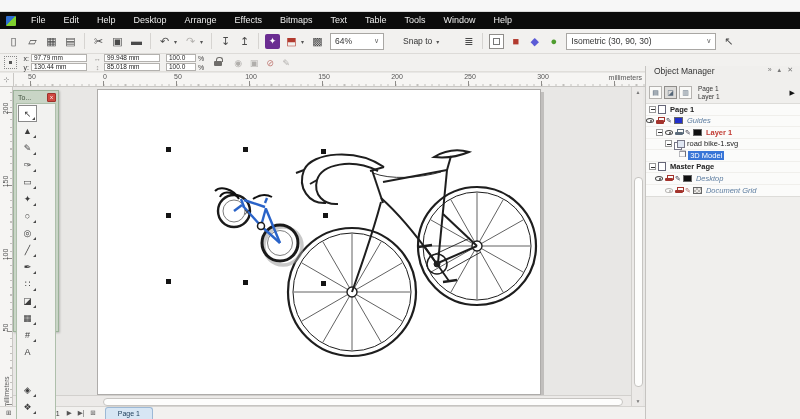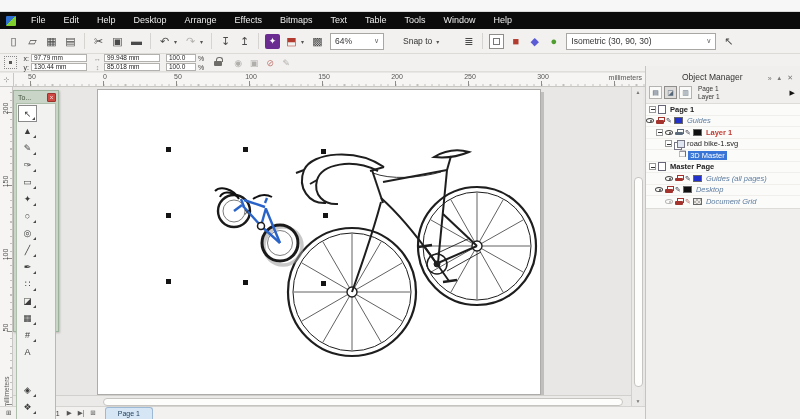--- a/index.html
+++ b/index.html
@@ -86,21 +86,21 @@
   .tb-close { width:9px; height:9px; background:#cf4a42; border:1px solid #9e322c; color:#fff; font-size:6px; line-height:7px; text-align:center; border-radius:1px; }
   .tb-grid { margin:0 2px; background:#f2f2f0; border:1px solid #aebfab; padding:1px; display:flex; flex-wrap:wrap; }
   .tcell { width:19px; height:17px; display:flex; align-items:center; justify-content:center; font-size:9px; color:#3c3c3c; position:relative; }
   .tcell.sel { background:#fff; border:1px solid #8a8a8a; }
   .tcell::after { content:""; position:absolute; right:1px; bottom:1px; border-left:3px solid transparent; border-bottom:3px solid #4a4a4a; }
   .tcell.noflag::after { display:none; }
   .tb-sep { width:100%; height:4px; }
 
   
   .panel { position:absolute; left:645px; top:66px; width:155px; height:353px; background:#f0efed; border-left:1px solid #c6c4c1; z-index:5; }
-  .om-head { height:16px; display:flex; align-items:flex-end; padding:0 4px 0 8px; font-size:8.5px; color:#333;margin-left:28px; }
+  .om-head { height:16px; display:flex; align-items:flex-start; padding:0 4px 0 8px; font-size:8.5px; color:#333; }
   .om-head .sp { flex:1; }
   .om-hbtn { font-size:7px; color:#777; padding:0 3px; }
   .om-sub { height:21px; display:flex; align-items:center; padding:0 3px; gap:2px; }
   .om-vbtn { width:13px; height:13px; border:1px solid #b5b3b0; background:#fafaf8; font-size:7px; color:#567; display:flex; align-items:center; justify-content:center; }
   .om-vbtn.pressed { background:#dddcda; border-color:#8f8d8a; }
   .om-ref { font-size:6.5px; line-height:8px; color:#333; margin-left:4px; flex:1; }
   .om-fly { color:#111; font-size:7px; padding-right:2px; }
   .om-tree { background:#fbfbfa; border-top:1px solid #dddcd9; border-bottom:1px solid #dddcd9; }
   .orow { height:11.5px; display:flex; align-items:center; font-size:7.5px; color:#222; gap:2px; border-bottom:1px solid #f0efec; }
   .orow .lbl { padding:0 2px; white-space:nowrap; }
@@ -416,33 +416,26 @@
       <span class="swatch sw-black"></span>
       <span class="lbl red">Layer 1</span>
     </div>
     <div class="orow" style="padding-left:19px">
       <span class="exp"></span>
       <span class="grpico"></span>
       <span class="lbl">road bike-1.svg</span>
     </div>
     <div class="orow" style="padding-left:33px">
       <span class="cubico">❒</span>
-      <span class="lbl sel-lbl">3D Master</span>
+      <span class="lbl sel-lbl">3D Model</span>
     </div>
     <div class="orow" style="padding-left:3px">
       <span class="exp"></span>
       <span class="pgico"></span>
       <span class="lbl bold">Master Page</span>
-    </div>
-    <div class="orow" style="padding-left:19px">
-      <span class="i-eye"></span>
-      <span class="i-print p-red"></span>
-      <span class="i-pen">✎</span>
-      <span class="swatch sw-blue"></span>
-      <span class="lbl it blue">Guides (all pages)</span>
     </div>
     <div class="orow" style="padding-left:9px">
       <span class="i-eye"></span>
       <span class="i-print p-red"></span>
       <span class="i-pen">✎</span>
       <span class="swatch sw-black"></span>
       <span class="lbl it blue">Desktop</span>
     </div>
     <div class="orow" style="padding-left:19px;border-bottom:none">
       <span class="i-eye dim"></span>

